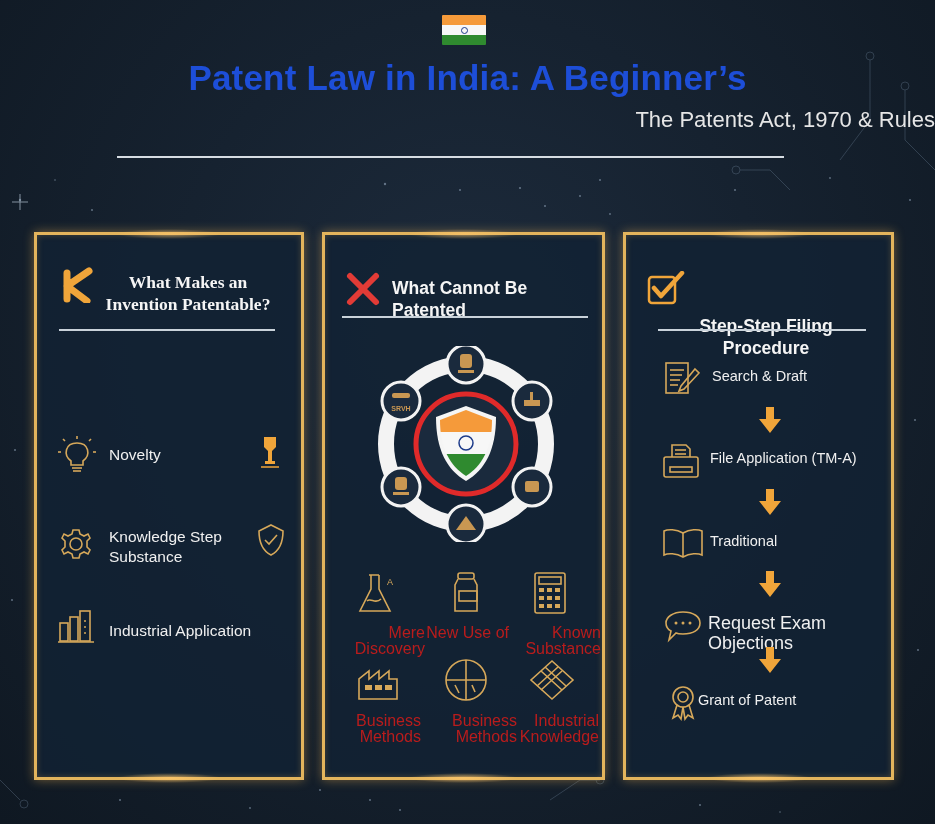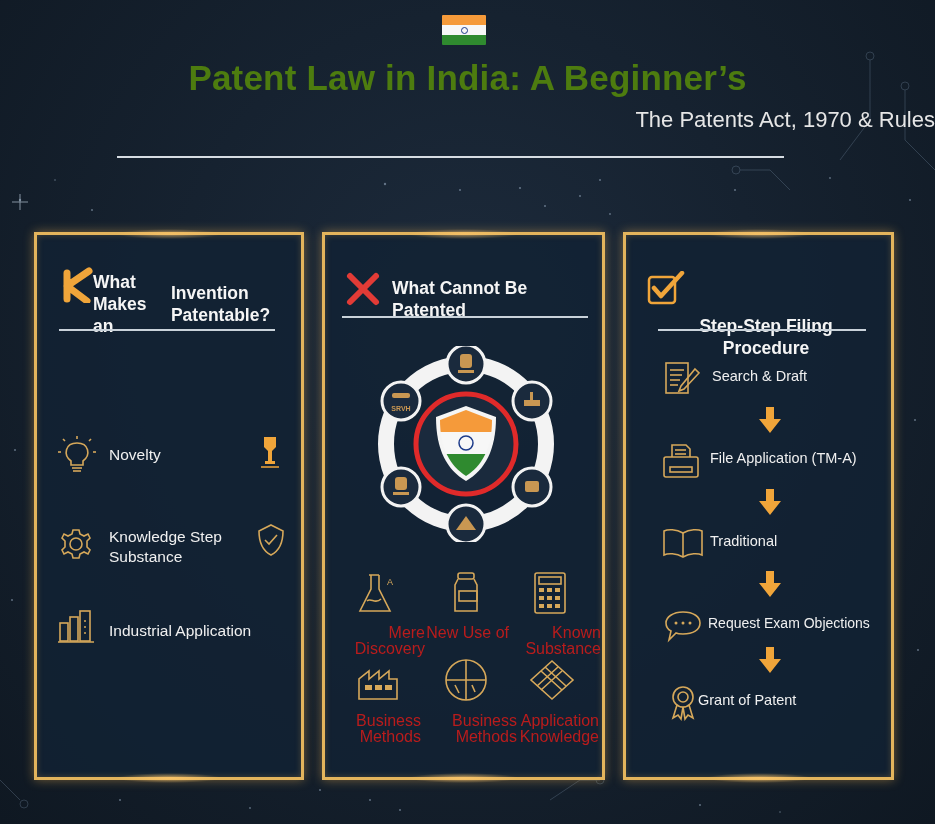--- a/index.html
+++ b/index.html
@@ -17,21 +17,21 @@
   }
   .flag .s1 { flex: 1; background: #f59a3a; }
   .flag .s2 { flex: 1; background: #f7f7f7; position: relative; }
   .flag .s3 { flex: 1; background: #2f8a2f; }
   .flag .chakra {
     position: absolute; left: 50%; top: 50%; width: 7px; height: 7px;
     margin: -3.5px 0 0 -3.5px; border: 1px solid #1d3b8a; border-radius: 50%;
   }
   .title {
     position: absolute; left: 0; right: 0; top: 58px; text-align: center;
-    font-size: 35px; font-weight: bold; color: #4d7c0f; letter-spacing: 0.2px;
+    font-size: 35px; font-weight: bold; color: #1d4ed8; letter-spacing: 0.2px;
   }
   .subtitle {
     position: absolute; left: 0; right: 0; top: 107px; text-align: right;
     font-size: 22px; color: #e6e6e6; font-weight: normal;
   }
   .title-rule {
     position: absolute; left: 117px; width: 667px; top: 156px; height: 2px;
     background: #d6dce2;
   }
   .panel {
@@ -118,21 +118,21 @@
     <div class="s3"></div>
 </div>
 <div class="title">Patent Law in India: A Beginner’s</div>
 <div class="subtitle">The Patents Act, 1970 &amp; Rules</div>
 <div class="title-rule"></div>
 
 <div class="panel" id="p1">
   <svg class="icon" style="left:24px;top:32px" width="36" height="36">
     <path d="M 6 6 L 6 32 M 6 19 L 28 4 M 6 19 L 26 34" stroke="#f0a53a" stroke-width="7" stroke-linecap="round" fill="none"></path>
   </svg>
-  <div class="ph" style="left:56px;top:36px;width:190px;flex-direction:row;">
+  <div class="ph" style="left:56px;top:36px;width:190px;flex-direction:column;font-family:Liberation Serif, serif;">
     <div class="ph-title">What Makes an</div>
     <div class="ph-title">Invention Patentable?</div>
   </div>
   <div class="rule" style="left:22px;width:216px;top:94px;"></div>
 
   <svg class="icon" style="left:20px;top:200px" width="40" height="40">
     <path class="gold" d="M 14 26 C 6 20 8 8 20 8 C 32 8 34 20 26 26 L 26 30 L 14 30 Z"></path>
     <line class="gold" x1="15" y1="33" x2="25" y2="33"></line>
       <line class="gold" x1="16" y1="36" x2="24" y2="36"></line>
     <line class="gold" x1="20" y1="1" x2="20" y2="4"></line>
@@ -266,21 +266,21 @@
     <line class="gold" x1="12" y1="28" x2="16" y2="36"></line>
       <line class="gold" x1="29" y1="28" x2="32" y2="35"></line>
   </svg>
   <div class="lbl sm" style="left:92px;top:478px;width:100px">Business Methods</div>
 
   <svg class="icon" style="left:204px;top:424px" width="46" height="42">
     <path class="gold" d="M 23 2 L 44 21 L 23 40 L 2 21 Z"></path>
     <path class="gold" d="M 12 12 L 33 31 M 33 12 L 12 31"></path>
     <path class="gold" d="M 16 8 L 37 27 M 29 8 L 8 27"></path>
   </svg>
-  <div class="lbl sm" style="left:182px;top:478px;width:92px">Application</div>
+  <div class="lbl sm" style="left:182px;top:478px;width:92px">Industrial</div>
   <div class="lbl sm" style="left:182px;top:494px;width:92px">Knowledge</div>
 </div>
 
 <div class="panel" id="p3">
   <svg class="icon" style="left:20px;top:36px" width="40" height="36">
     <rect x="3" y="6" width="26" height="26" rx="3" stroke="#f0a53a" stroke-width="2.5" fill="none"></rect>
     <path d="M 8 17 L 15 25 L 36 2" stroke="#f0a53a" stroke-width="4.5" fill="none" stroke-linecap="round" stroke-linejoin="round"></path>
   </svg>
   <div style="position:absolute;left:60px;top:38px;width:160px;text-align:center;margin-top:42px;">
     <div class="ph-title">Step-Step Filing</div>
@@ -321,21 +321,21 @@
   <svg class="arrow" style="left:133px;top:336px" viewBox="0 0 22 26">
     <path d="M 7 0 L 15 0 L 15 12 L 22 12 L 11 26 L 0 12 L 7 12 Z" fill="#f0a53a"></path>
   </svg>
 
   <svg class="icon" style="left:38px;top:374px" width="38" height="34">
     <path class="gold" d="M 19 3 C 30 3 36 8 36 14 C 36 21 29 25 19 25 C 16 25 14 25 12 24 L 5 31 L 7 22 C 3 20 2 17 2 14 C 2 8 9 3 19 3 Z"></path>
     <circle cx="12" cy="14" r="1.5" fill="#d6a85a"></circle>
       <circle cx="19" cy="14" r="1.5" fill="#d6a85a"></circle>
       <circle cx="26" cy="14" r="1.5" fill="#d6a85a"></circle>
   </svg>
-  <div class="lbl" style="left:82px;top:378px;font-size:14px">Request Exam Objections</div>
+  <div class="lbl" style="left:82px;top:378px;font-size:18px">Request Exam Objections</div>
   <svg class="arrow" style="left:133px;top:412px" viewBox="0 0 22 26">
     <path d="M 7 0 L 15 0 L 15 12 L 22 12 L 11 26 L 0 12 L 7 12 Z" fill="#f0a53a"></path>
   </svg>
 
   <svg class="icon" style="left:42px;top:450px" width="30" height="36">
     <circle class="gold" cx="15" cy="12" r="10"></circle>
       <circle class="gold" cx="15" cy="12" r="5"></circle>
     <path class="gold" d="M 9 20 L 5 33 L 10 30 L 13 34 L 15 22"></path>
     <path class="gold" d="M 21 20 L 25 33 L 20 30 L 17 34 L 15 22"></path>
   </svg>

